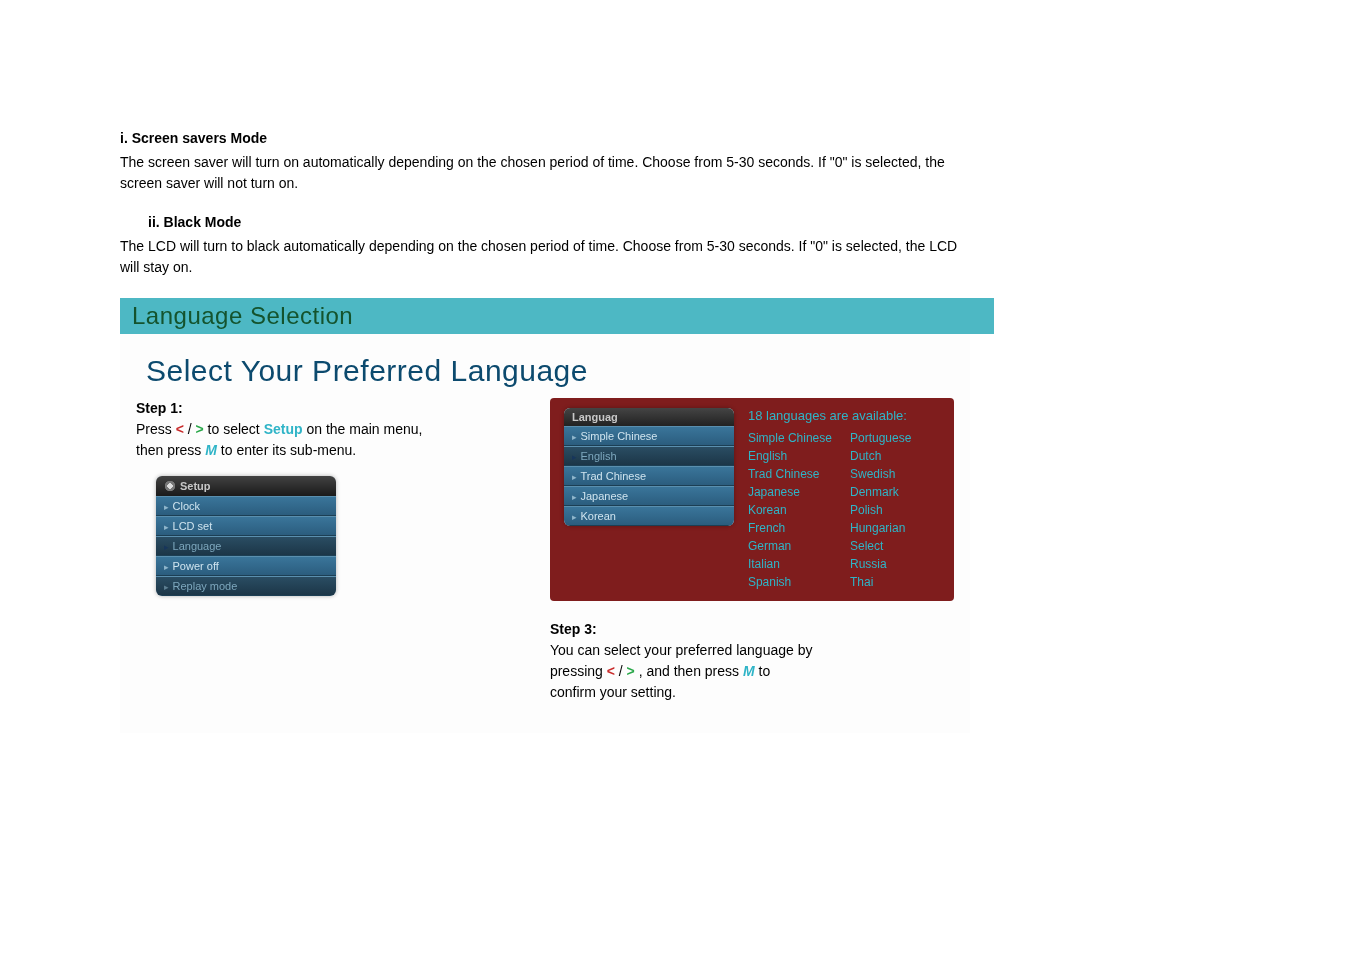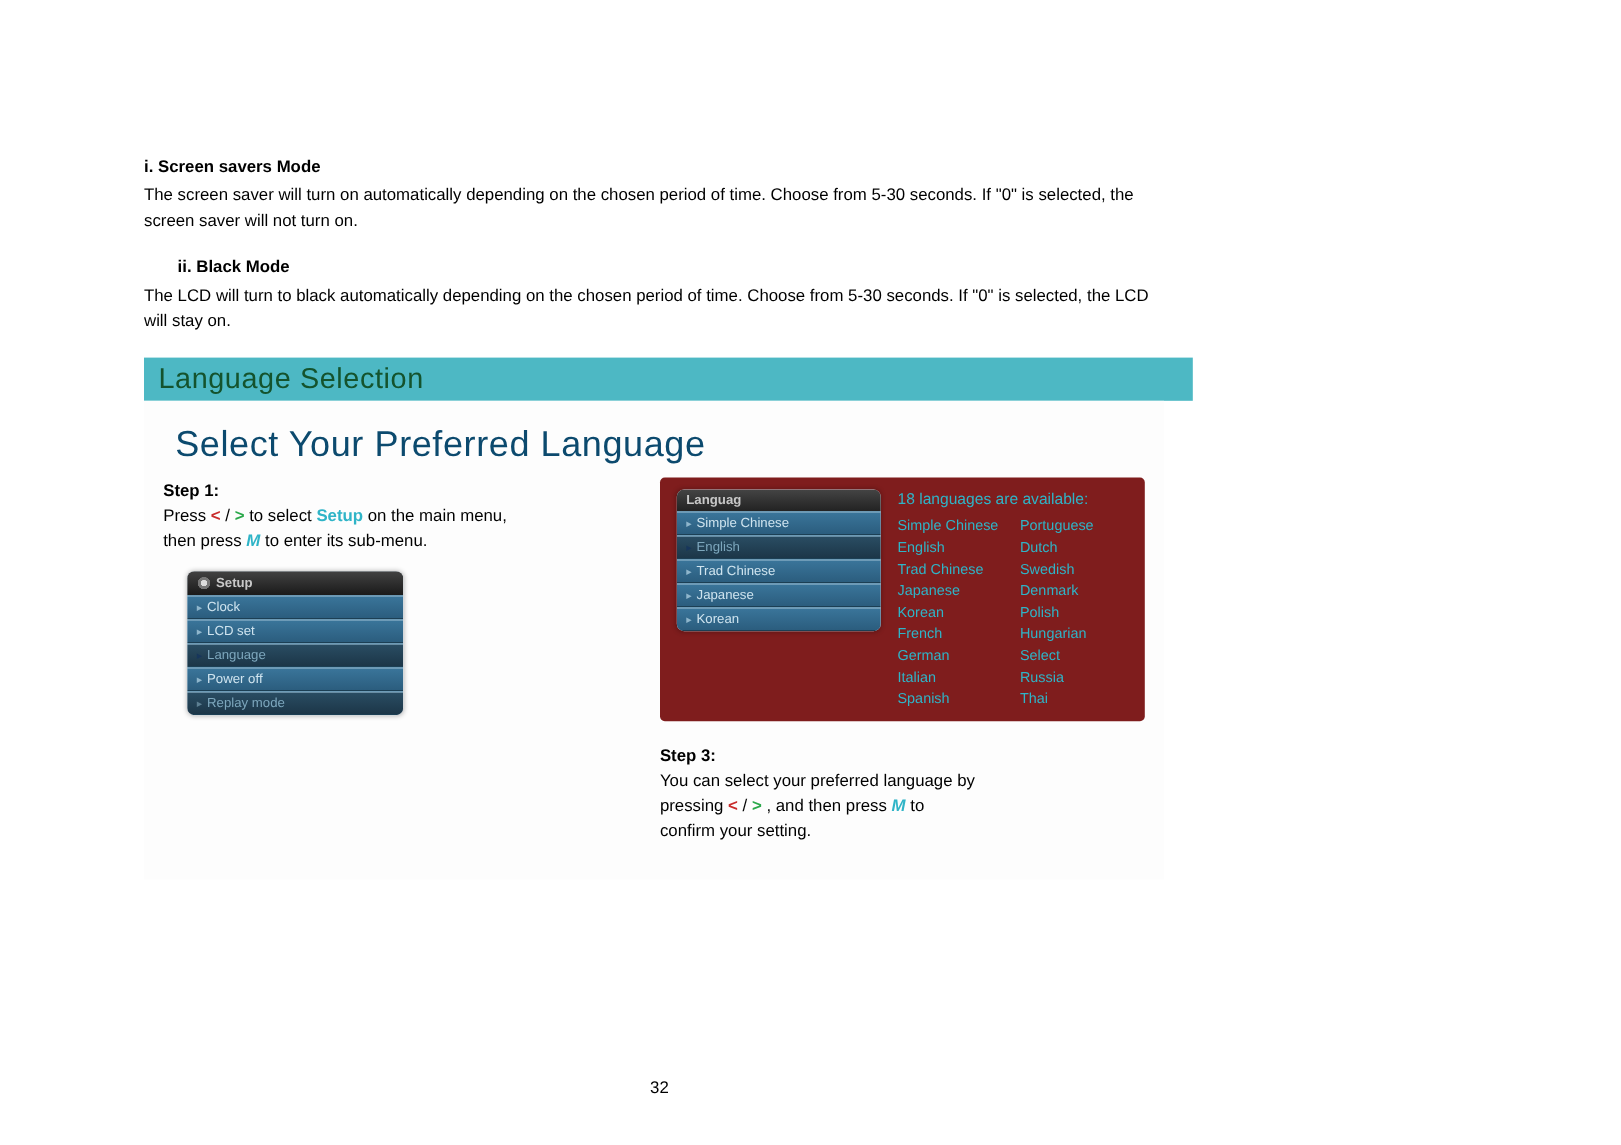--- a/index.html
+++ b/index.html
@@ -283,14 +283,13 @@
         <div class="step-text" style="margin-top:18px;">
           <span class="step-strong">Step 3:</span><br>
           <span>You can select your preferred language by</span><br>
           <span>pressing </span><span class="arrow-red">&lt;</span><span> / </span><span class="arrow-green">&gt;</span><span> , and then press </span><span class="m-icon">M</span><span> to</span><br>
           <span>confirm your setting.</span>
         </div>
       </div>
     </div>
   </div>
 
-  <div class="page-num">32</div>
 </div>
 
 </body></html>

